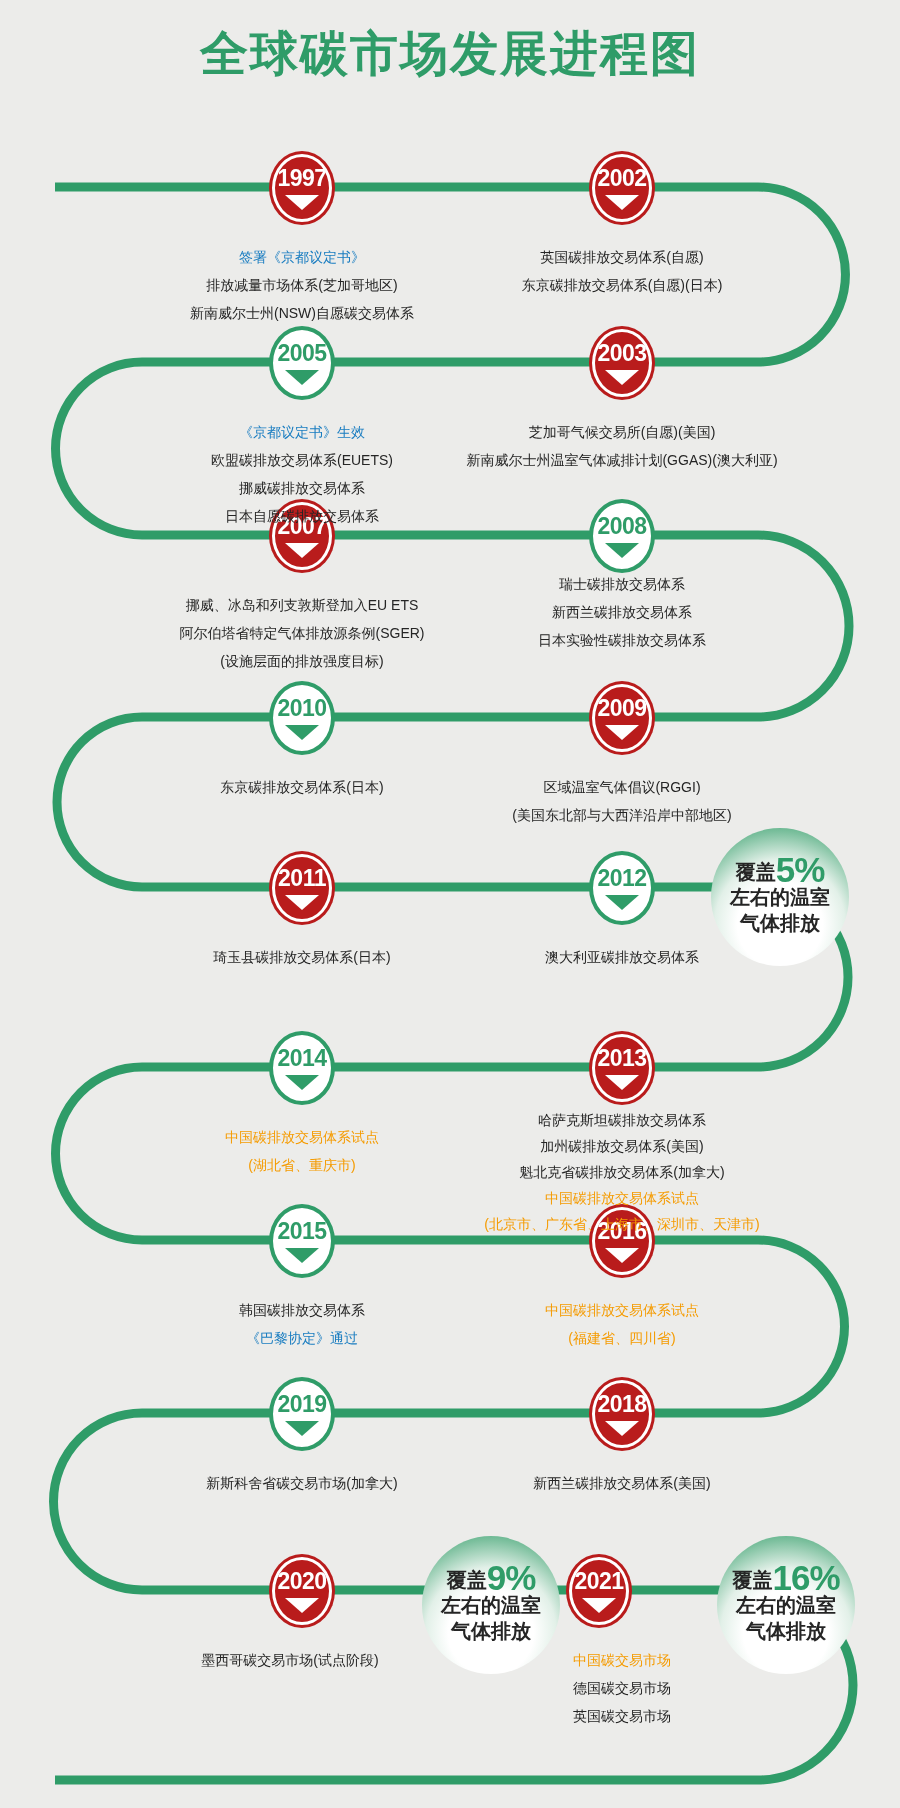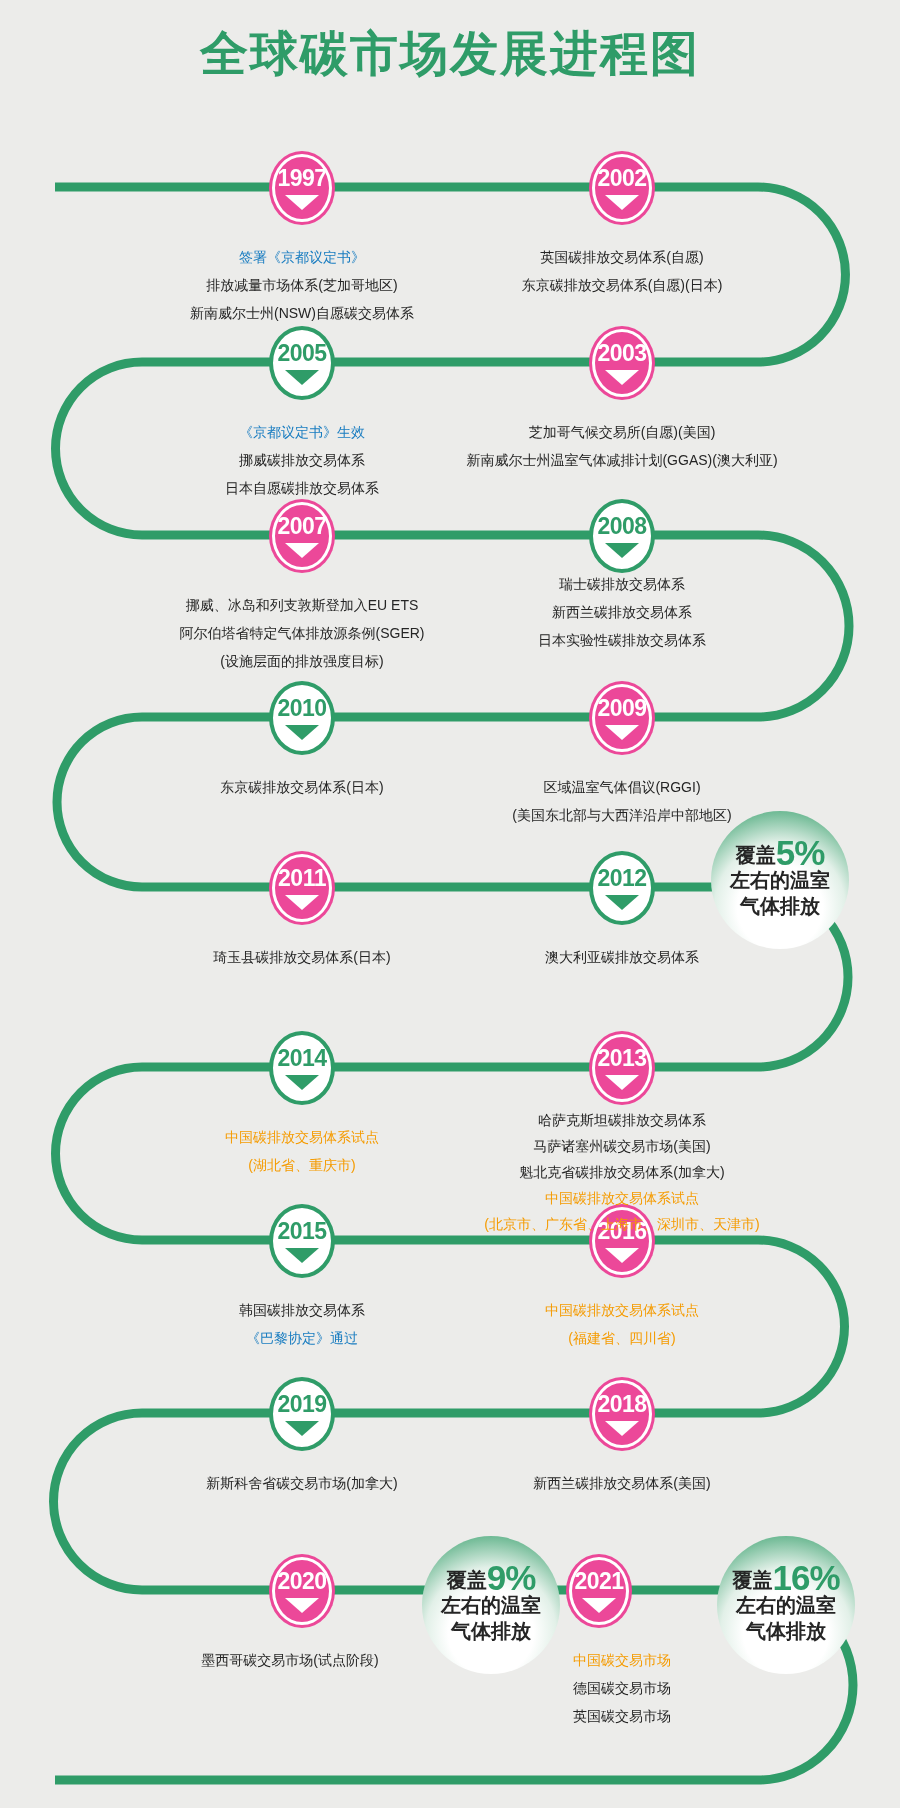--- a/index.html
+++ b/index.html
@@ -6,21 +6,21 @@
   body{font-family:"Liberation Sans","DejaVu Sans",sans-serif;}
   .stage{position:relative;width:900px;height:1808px;background:#ECECEA;overflow:hidden;}
   .title{position:absolute;top:22px;left:0;width:100%;text-align:center;
          font-size:48px;font-weight:bold;color:#2F9C68;letter-spacing:2px;}
   svg.serpentine{position:absolute;left:0;top:0;z-index:1;}
 
   
   .badge{position:absolute;width:66px;height:74px;border-radius:50%;
          display:flex;flex-direction:column;align-items:center;justify-content:center;
          z-index:2;box-sizing:border-box;}
-  .badge-green{background:#ec4899;color:#fff;}
+  .badge-green{background:#b91c1c;color:#fff;}
   .badge-green::before{content:"";position:absolute;inset:3px;border:3px solid #fff;border-radius:50%;}
   .badge-white{background:#ffffff;border:4px solid #2F9C68;color:#2F9C68;}
   .badge .year{position:relative;z-index:1;font-size:23px;font-weight:bold;line-height:1;letter-spacing:-0.5px;}
   .badge .chev{position:relative;z-index:1;margin-top:5px;display:block;}
 
   
   .tb{position:absolute;z-index:4;text-align:center;font-weight:normal;font-size:14px;line-height:28px;}
   .t-dark{color:#252525;}
   .t-blue{color:#187CC0;}
   .t-orange{color:#F59B00;}
@@ -85,20 +85,21 @@
         <div class="t-dark">新南威尔士州温室气体减排计划(GGAS)(澳大利亚)</div>
       </div>
       <div class="badge badge-white" style="left: 269px; top: 326px;">
         <span class="year">2005</span>
         <svg class="chev" width="36" height="15" viewBox="0 0 36 15">
           <polygon points="1,0 35,0 18,15" fill="currentColor"></polygon>
         </svg>
       </div>
       <div class="tb" style="left: 92px; top: 418px; width: 420px;">
         <div class="t-blue">《京都议定书》生效</div>
+        <div class="t-dark">欧盟碳排放交易体系(EUETS)</div>
         <div class="t-dark">挪威碳排放交易体系</div>
         <div class="t-dark">日本自愿碳排放交易体系</div>
       </div>
       <div class="badge badge-green" style="left: 269px; top: 499px;">
         <span class="year">2007</span>
         <svg class="chev" width="36" height="15" viewBox="0 0 36 15">
           <polygon points="1,0 35,0 18,15" fill="currentColor"></polygon>
         </svg>
       </div>
       <div class="tb" style="left: 92px; top: 591px; width: 420px;">
@@ -155,21 +156,21 @@
         <div class="t-dark">澳大利亚碳排放交易体系</div>
       </div>
       <div class="badge badge-green" style="left: 589px; top: 1031px;">
         <span class="year">2013</span>
         <svg class="chev" width="36" height="15" viewBox="0 0 36 15">
           <polygon points="1,0 35,0 18,15" fill="currentColor"></polygon>
         </svg>
       </div>
       <div class="tb" style="left: 372px; top: 1107px; width: 500px; line-height: 26px;">
         <div class="t-dark">哈萨克斯坦碳排放交易体系</div>
-        <div class="t-dark">马萨诸塞州碳交易市场(美国)</div>
+        <div class="t-dark">加州碳排放交易体系(美国)</div>
         <div class="t-dark">魁北克省碳排放交易体系(加拿大)</div>
         <div class="t-orange">中国碳排放交易体系试点</div>
         <div class="t-orange">(北京市、广东省、上海市、深圳市、天津市)</div>
       </div>
       <div class="badge badge-white" style="left: 269px; top: 1031px;">
         <span class="year">2014</span>
         <svg class="chev" width="36" height="15" viewBox="0 0 36 15">
           <polygon points="1,0 35,0 18,15" fill="currentColor"></polygon>
         </svg>
       </div>
@@ -230,21 +231,21 @@
           <polygon points="1,0 35,0 18,15" fill="currentColor"></polygon>
         </svg>
       </div>
       <div class="tb" style="left: 462px; top: 1646px; width: 320px;">
         <div class="t-orange">中国碳交易市场</div>
         <div class="t-dark">德国碳交易市场</div>
         <div class="t-dark">英国碳交易市场</div>
       </div>
     </div>
   <div id="pcts">
-      <div class="pct" style="left: 711px; top: 811px;">
+      <div class="pct" style="left: 711px; top: 828px;">
         <div class="l1"><span>覆盖</span><span class="val">5%</span></div>
         <div class="lr">左右的温室</div>
         <div class="lr">气体排放</div>
       </div>
       <div class="pct" style="left: 422px; top: 1536px;">
         <div class="l1"><span>覆盖</span><span class="val">9%</span></div>
         <div class="lr">左右的温室</div>
         <div class="lr">气体排放</div>
       </div>
       <div class="pct" style="left: 717px; top: 1536px;">

